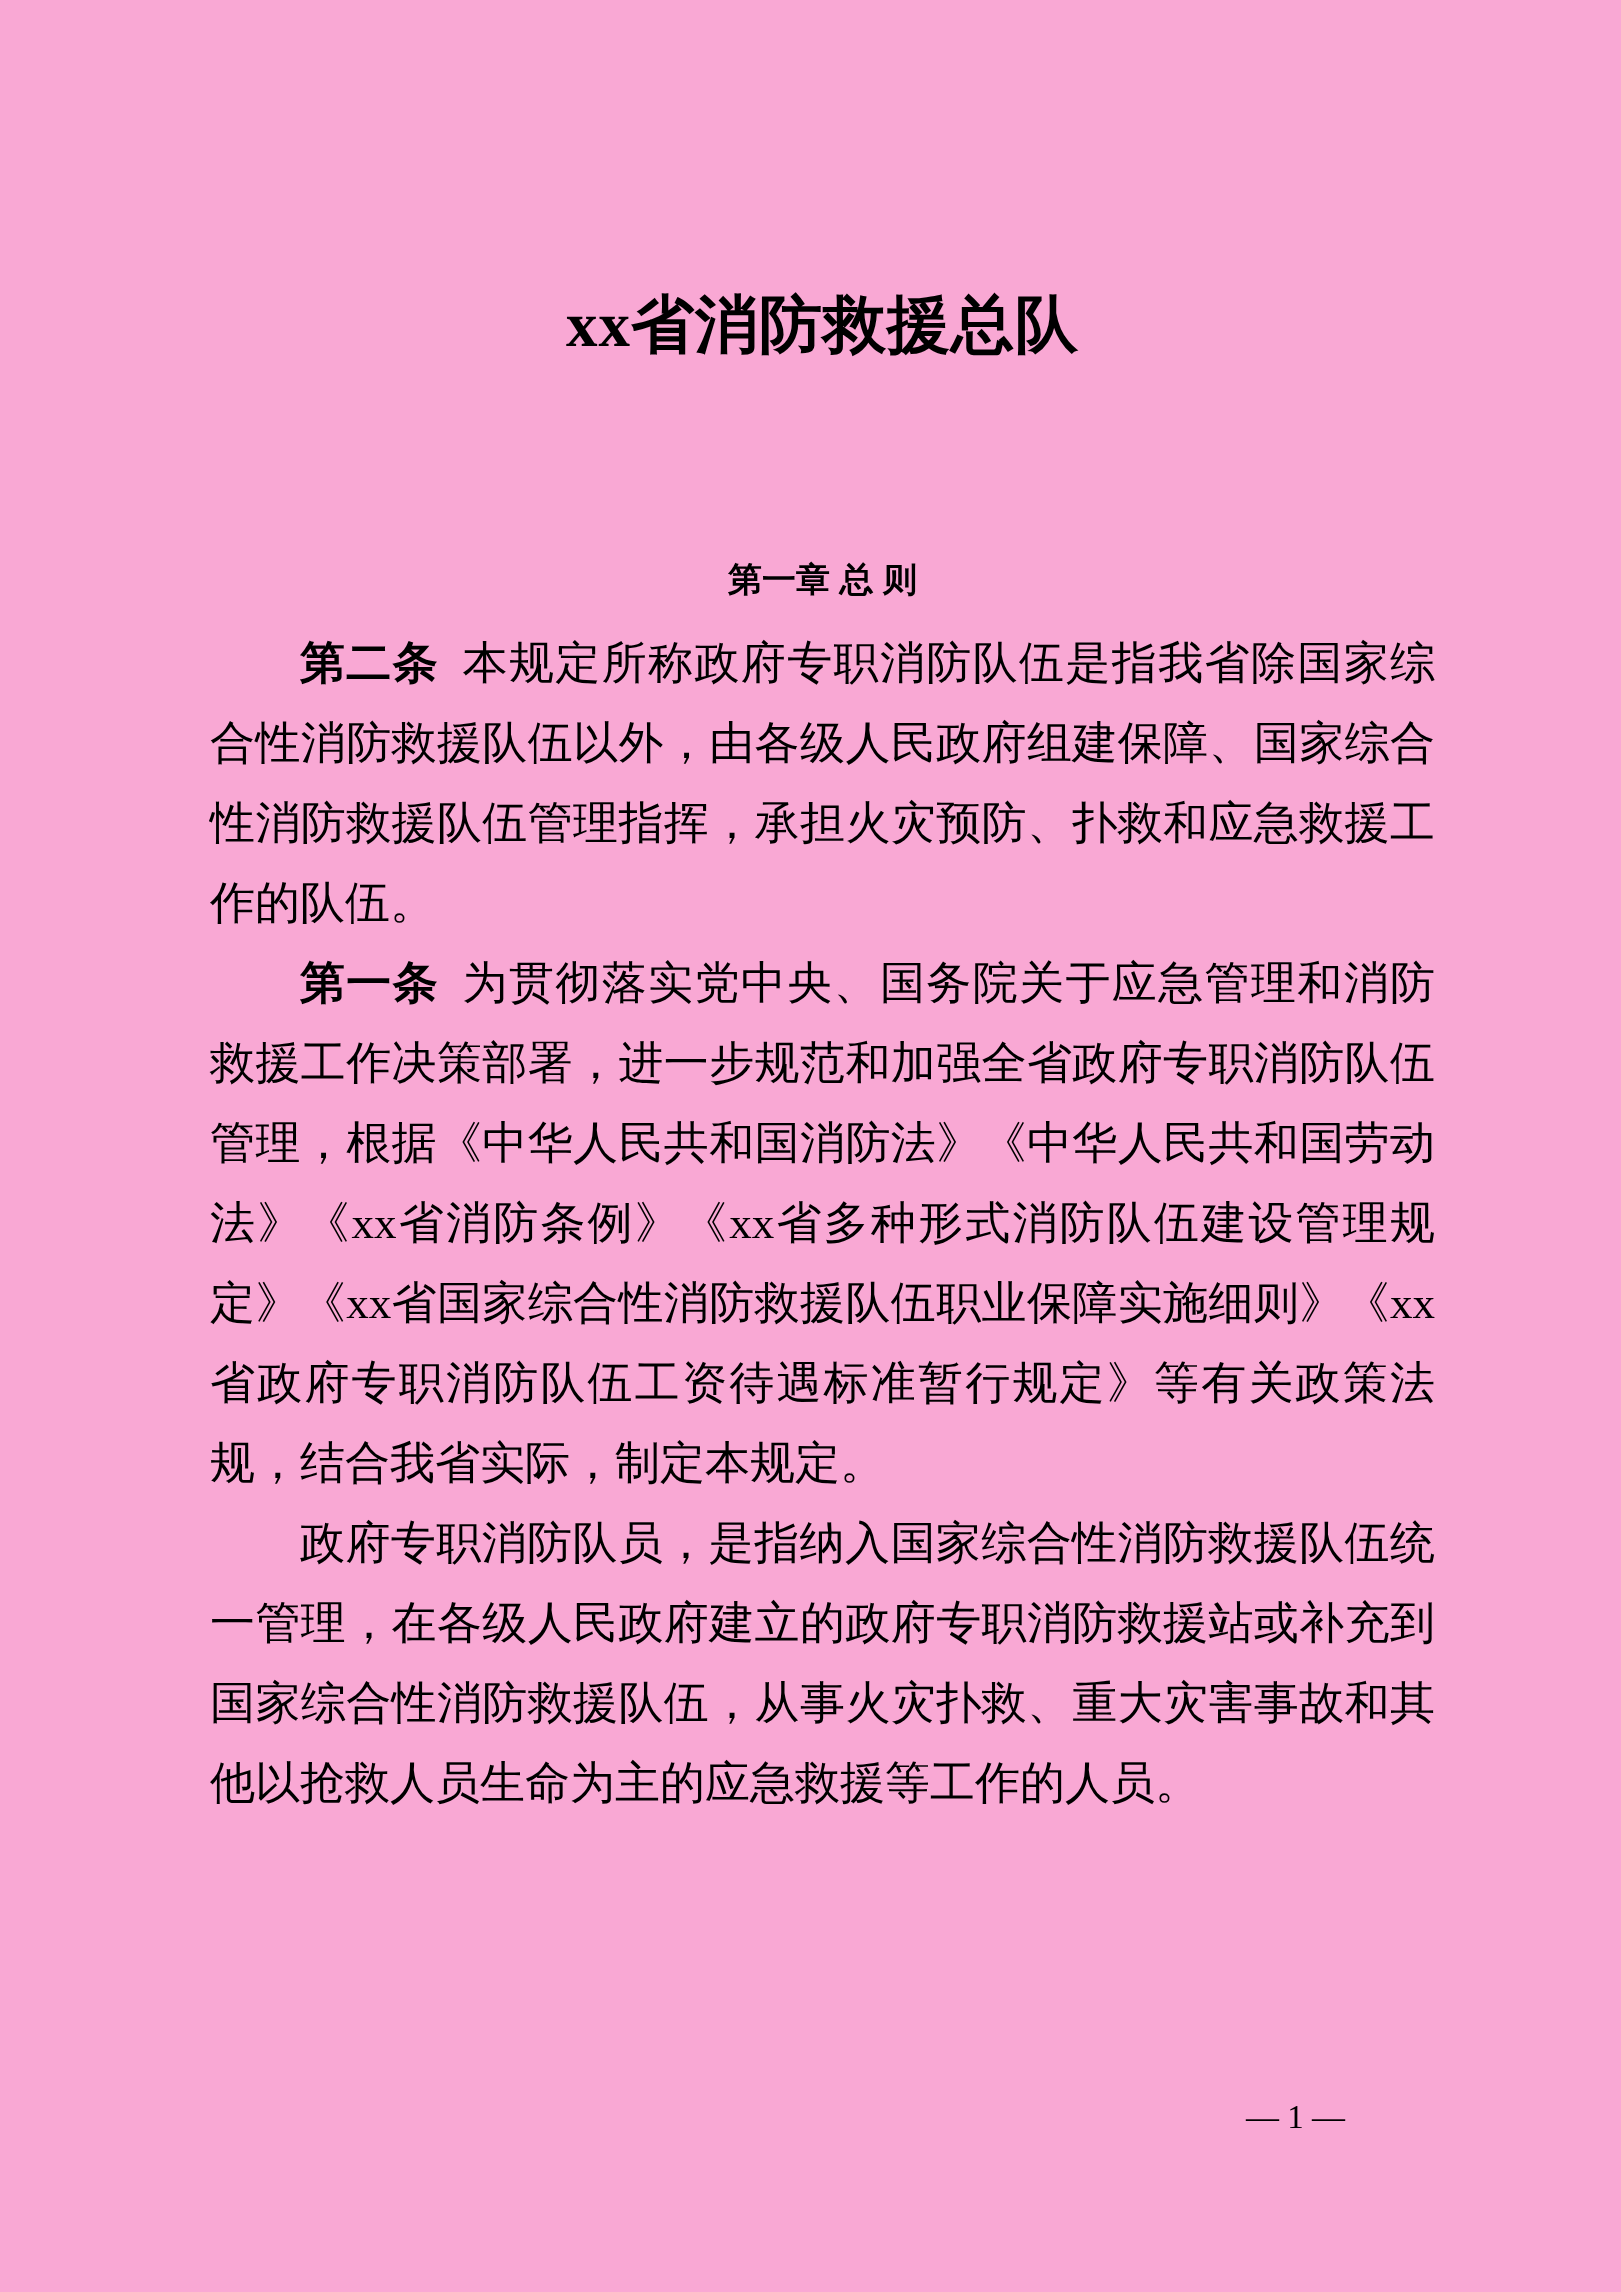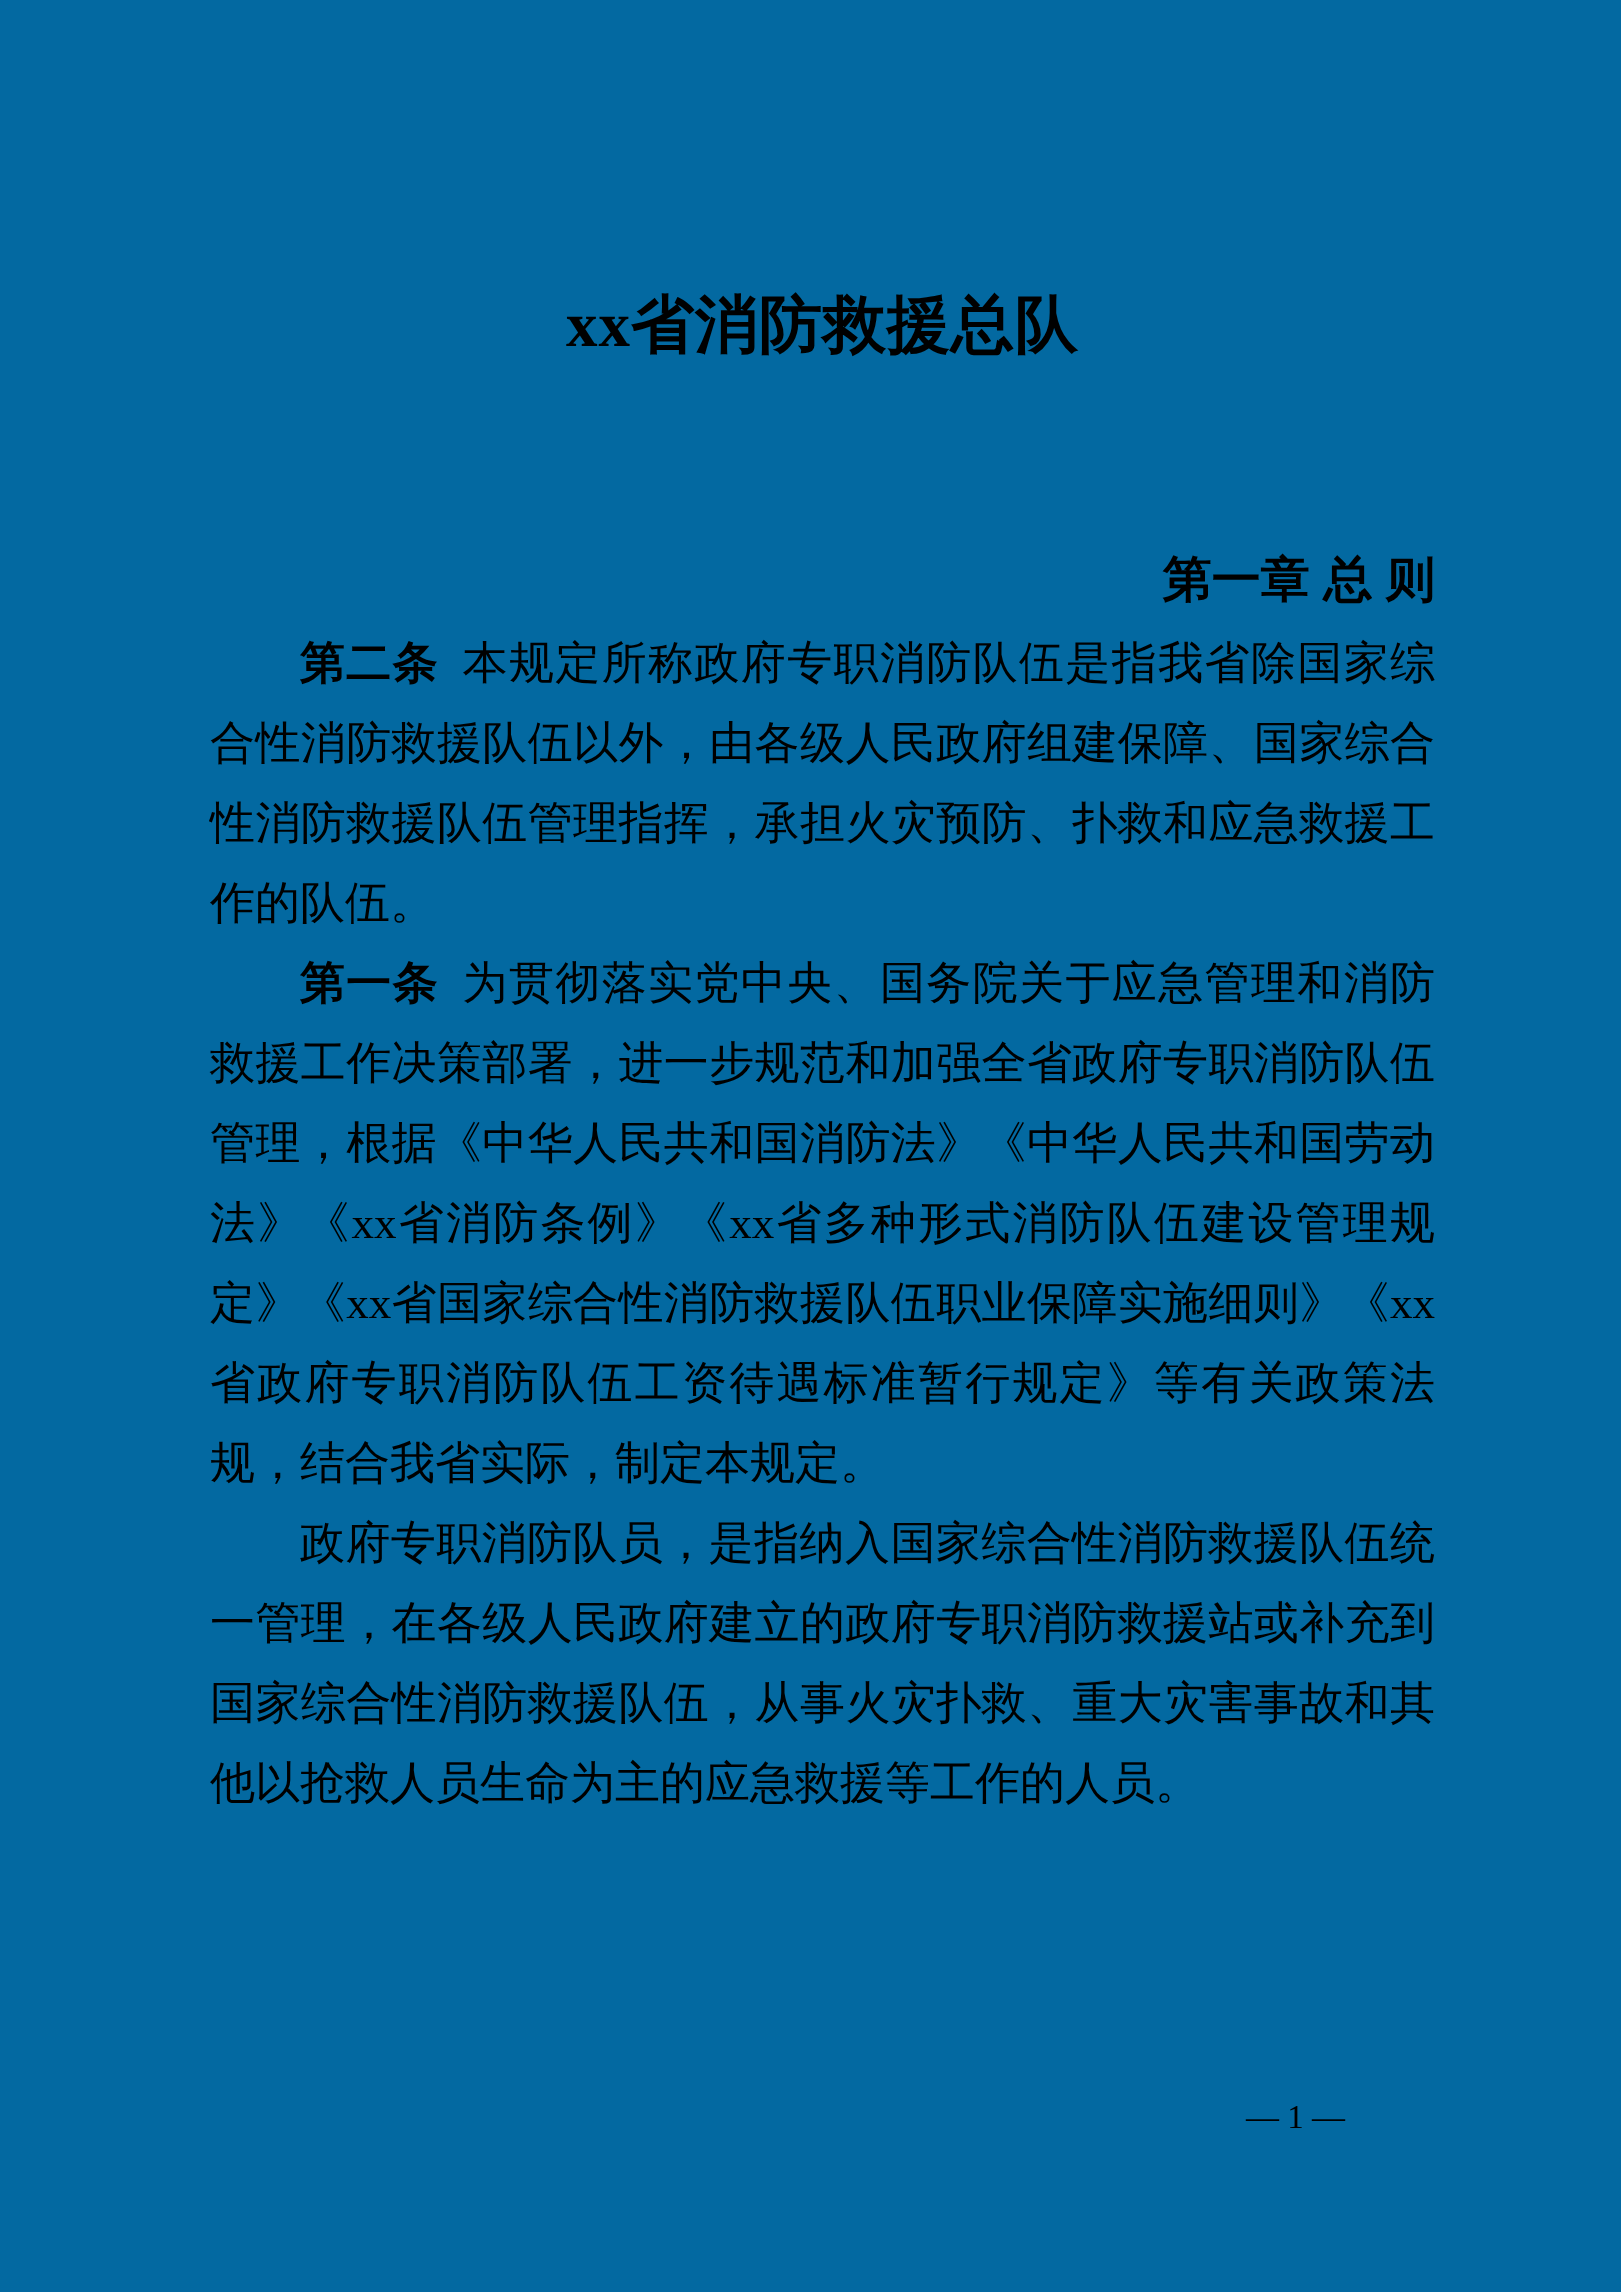--- a/index.html
+++ b/index.html
@@ -4,21 +4,21 @@
 <style>
   html, body {
     margin: 0;
     padding: 0;
     background: #ffffff;
   }
   .page {
     position: relative;
     width: 1621px;
     height: 2293px;
-    background: #0369a1;
+    background: #f9a8d4;
     color: #000000;
     font-family: "Liberation Serif", serif;
     overflow: hidden;
   }
   .title-block {
     position: absolute;
     left: 210px;
     top: 283px;
     width: 1225px;
     text-align: center;
@@ -26,22 +26,22 @@
     line-height: 85px;
     font-weight: bold;
     letter-spacing: 1px;
   }
   .chapter-heading {
     position: absolute;
     left: 210px;
     top: 539px;
     width: 1225px;
     margin: 0;
-    text-align: right;
-    font-size: 49px;
+    text-align: center;
+    font-size: 34px;
     line-height: 80px;
     font-weight: bold;
     font-family: "Liberation Sans", sans-serif;
   }
   .body-text {
     position: absolute;
     left: 210px;
     top: 623px;
     width: 1225px;
     font-size: 45px;

